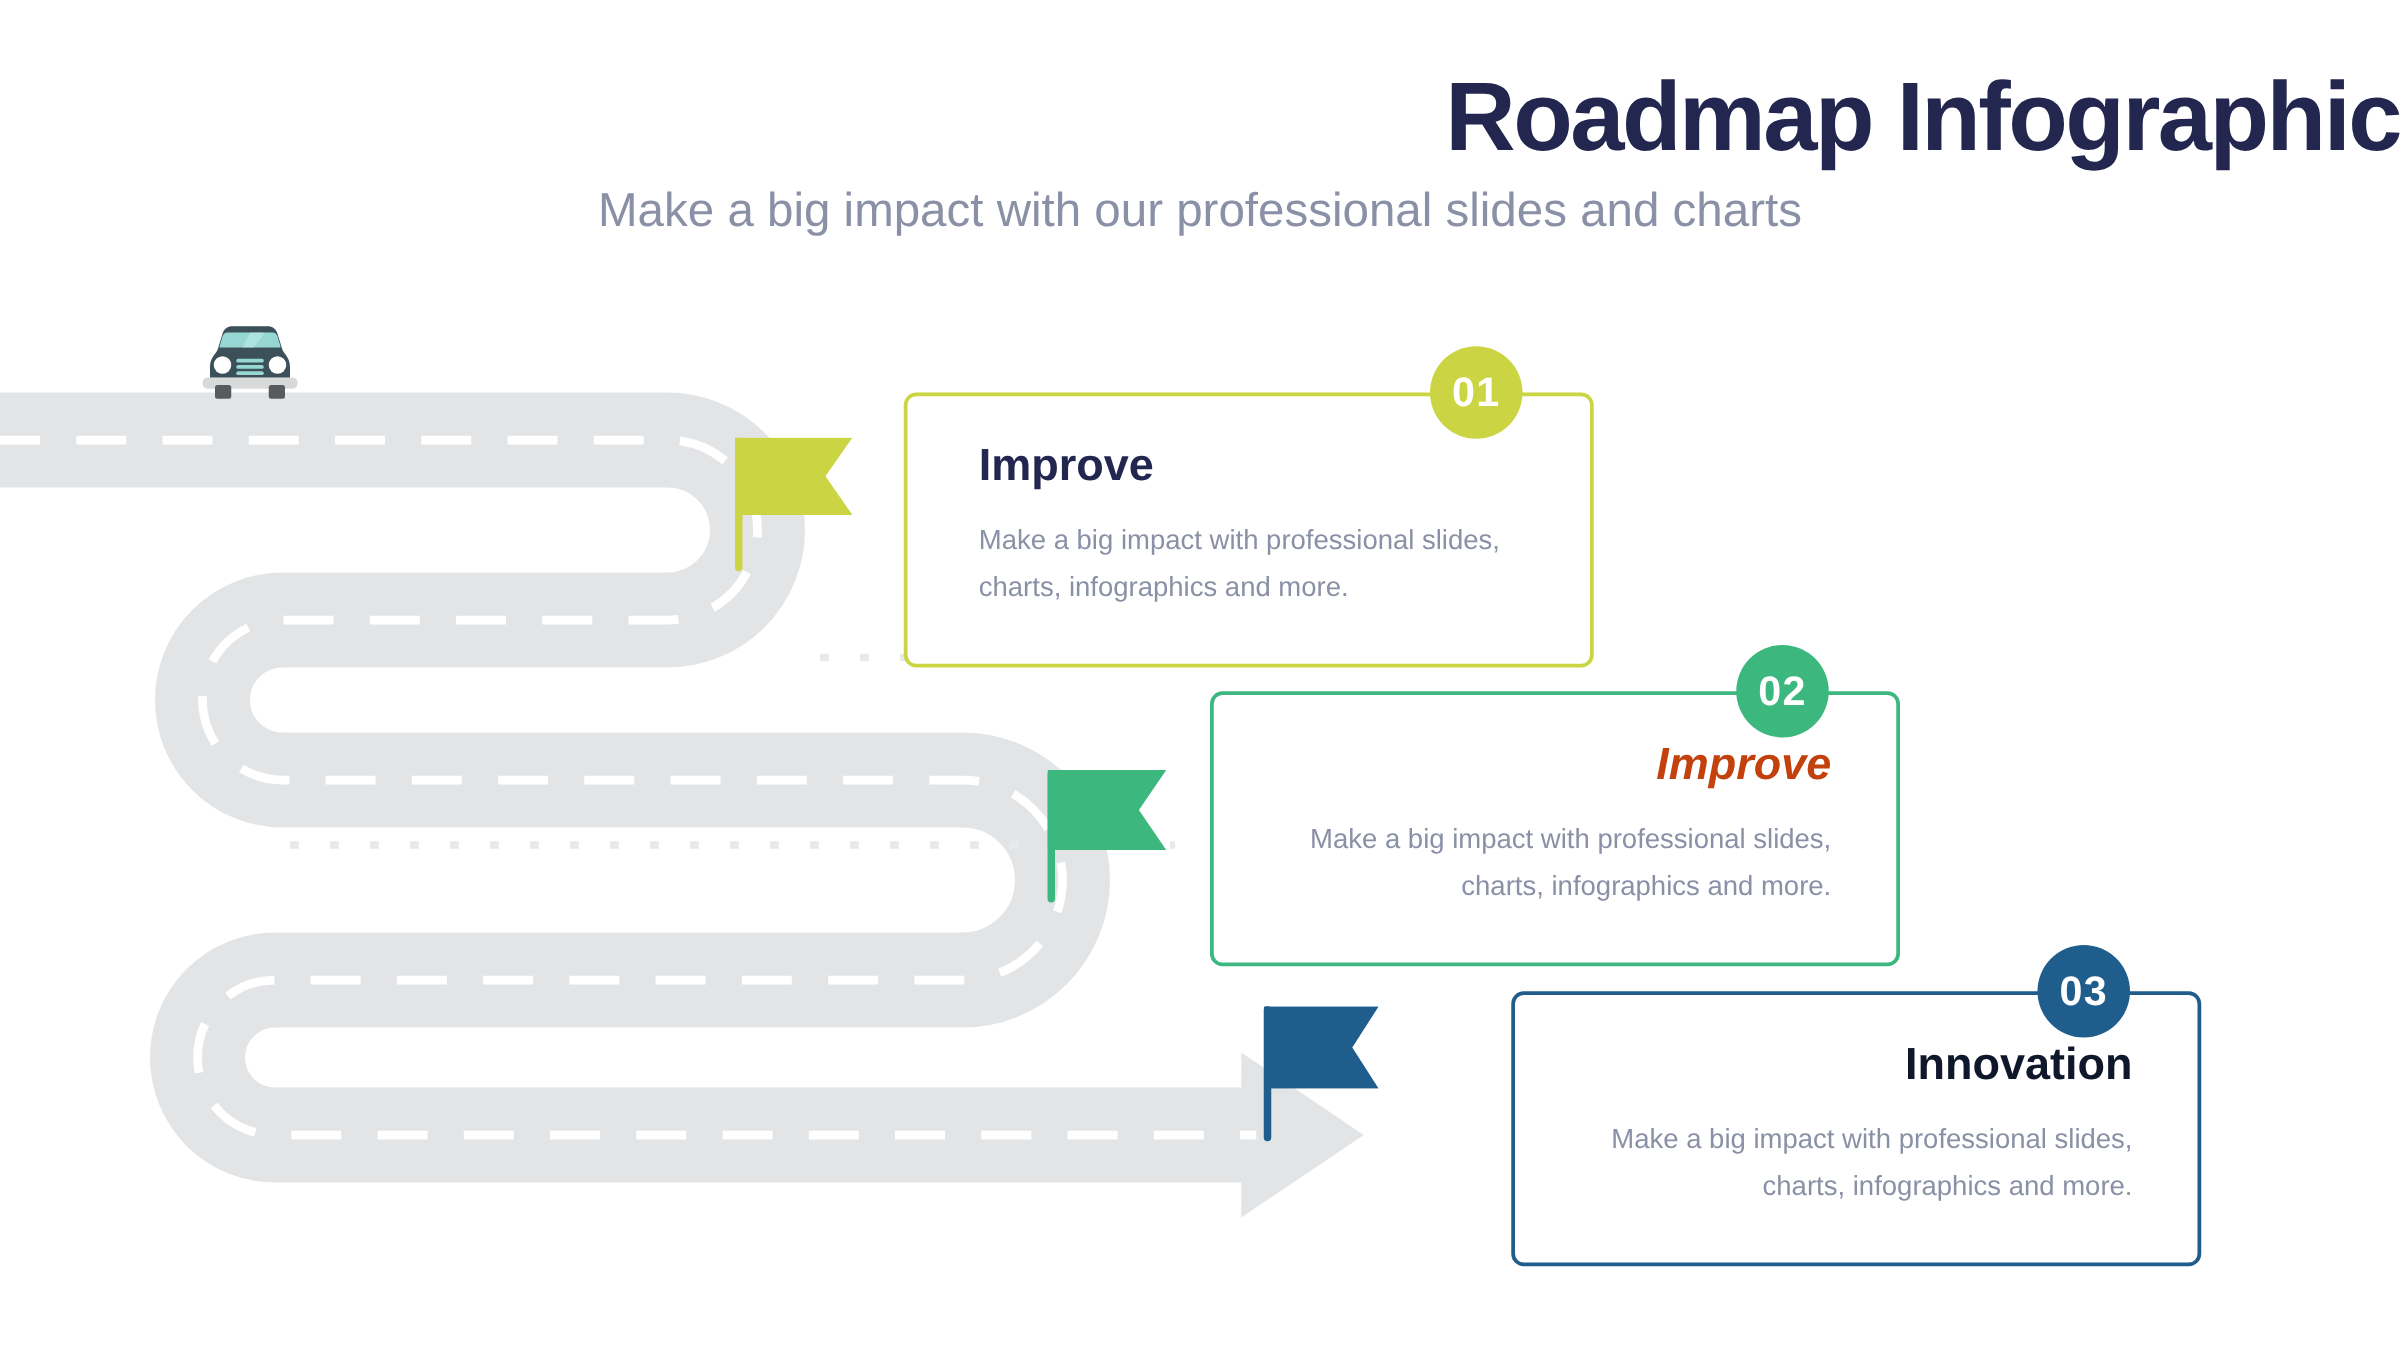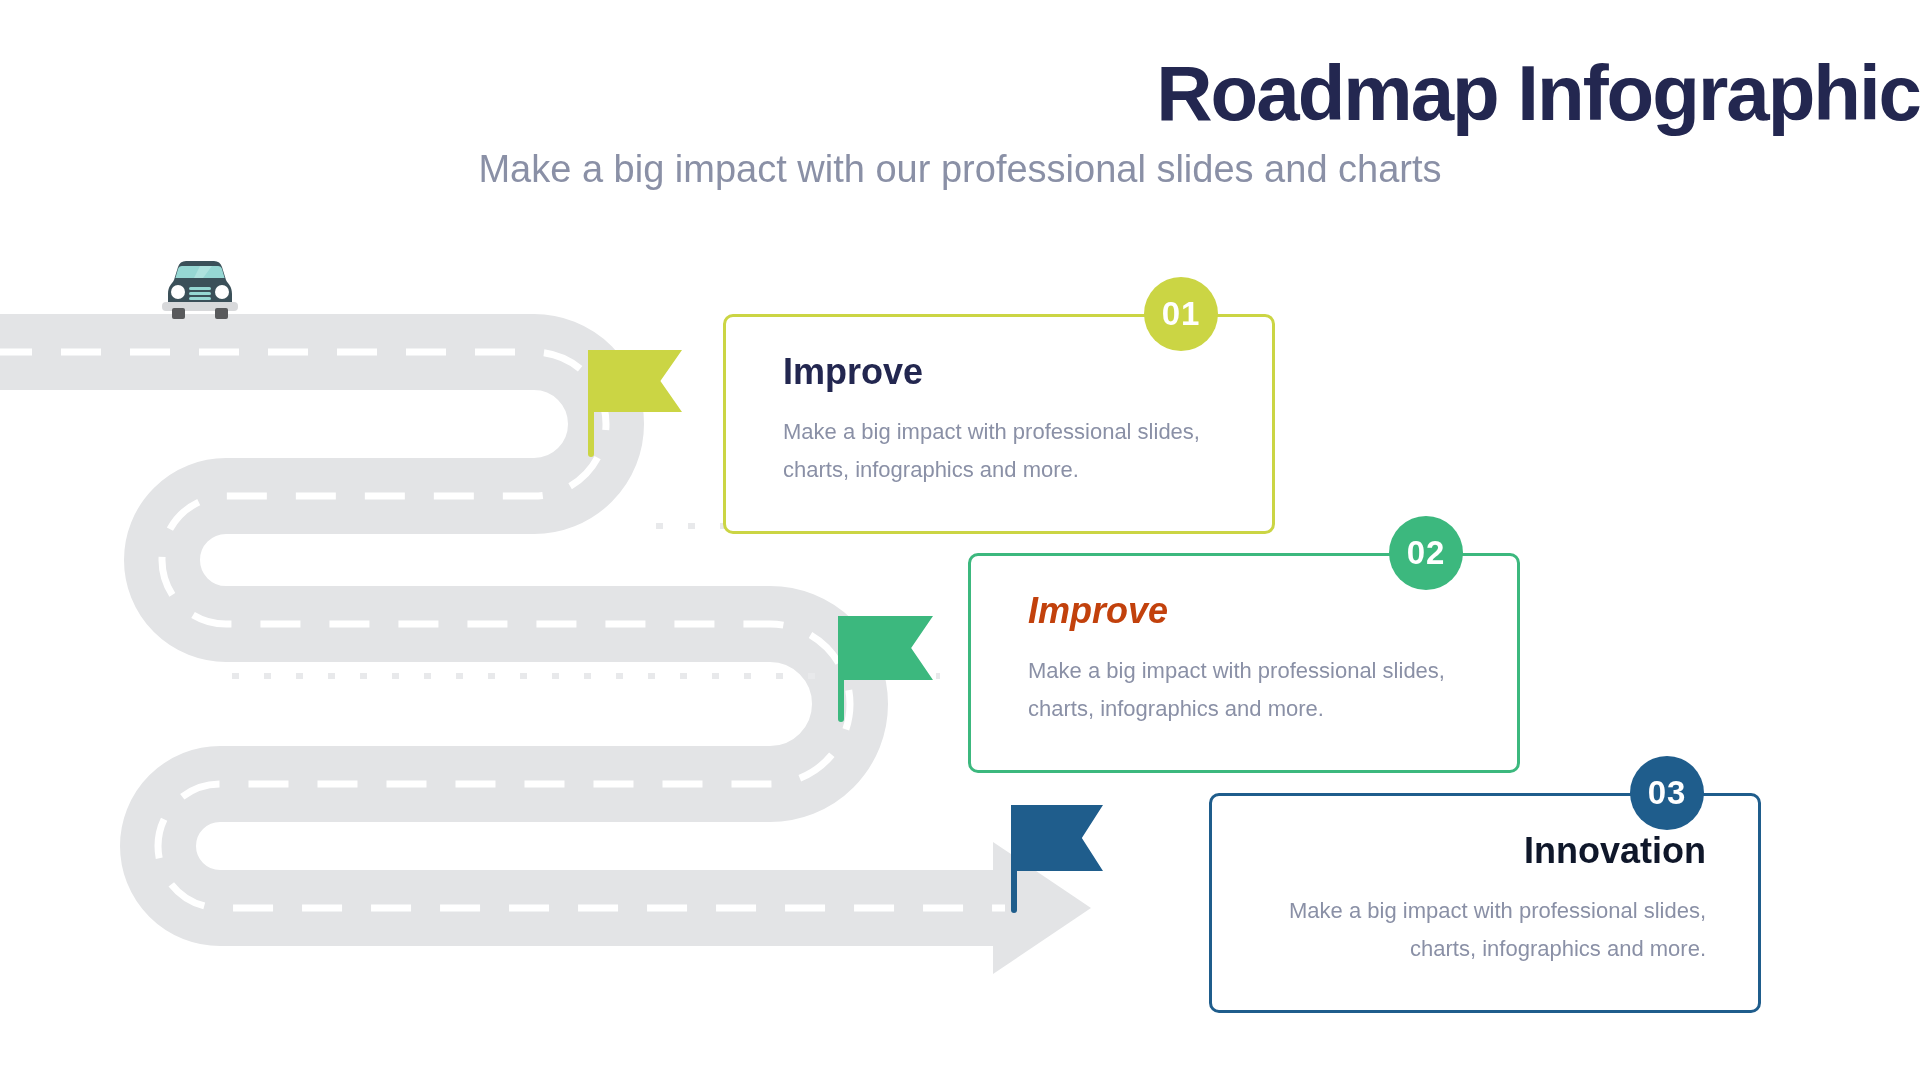--- a/index.html
+++ b/index.html
@@ -25,21 +25,21 @@
   #pole-3{left:1011px;top:805px;height:108px;}
   
   .card{position:absolute;width:552px;height:220px;box-sizing:border-box;background:#fff;
         border:3px solid;border-radius:10px;padding:34px 52px 0 57px;}
   .card h2{margin:0;font-size:36px;font-weight:700;line-height:42px;}
   .card p{margin:20px 0 0 0;font-size:22px;line-height:38px;max-width:460px;}
   .badge{position:absolute;top:-40px;right:54px;width:74px;height:74px;border-radius:50%;
          display:flex;align-items:center;justify-content:center;
          color:#fff;font-size:33px;font-weight:700;letter-spacing:1px;}
   #card-1{left:723px;top:314px;}
-  #card-2{left:968px;top:553px;}
+  #card-2{left:968px;top:553px;text-align:right;}
   #card-3{left:1209px;top:793px;text-align:right;}
 </style>
 </head>
 <body>
 
 <div id="stage">
 
   <h1 class="page-title" style="color: rgb(35, 39, 80);">Roadmap Infographic</h1>
   <p class="page-subtitle" style="color: rgb(138, 144, 166);">Make a big impact with our professional slides and charts</p>
 

